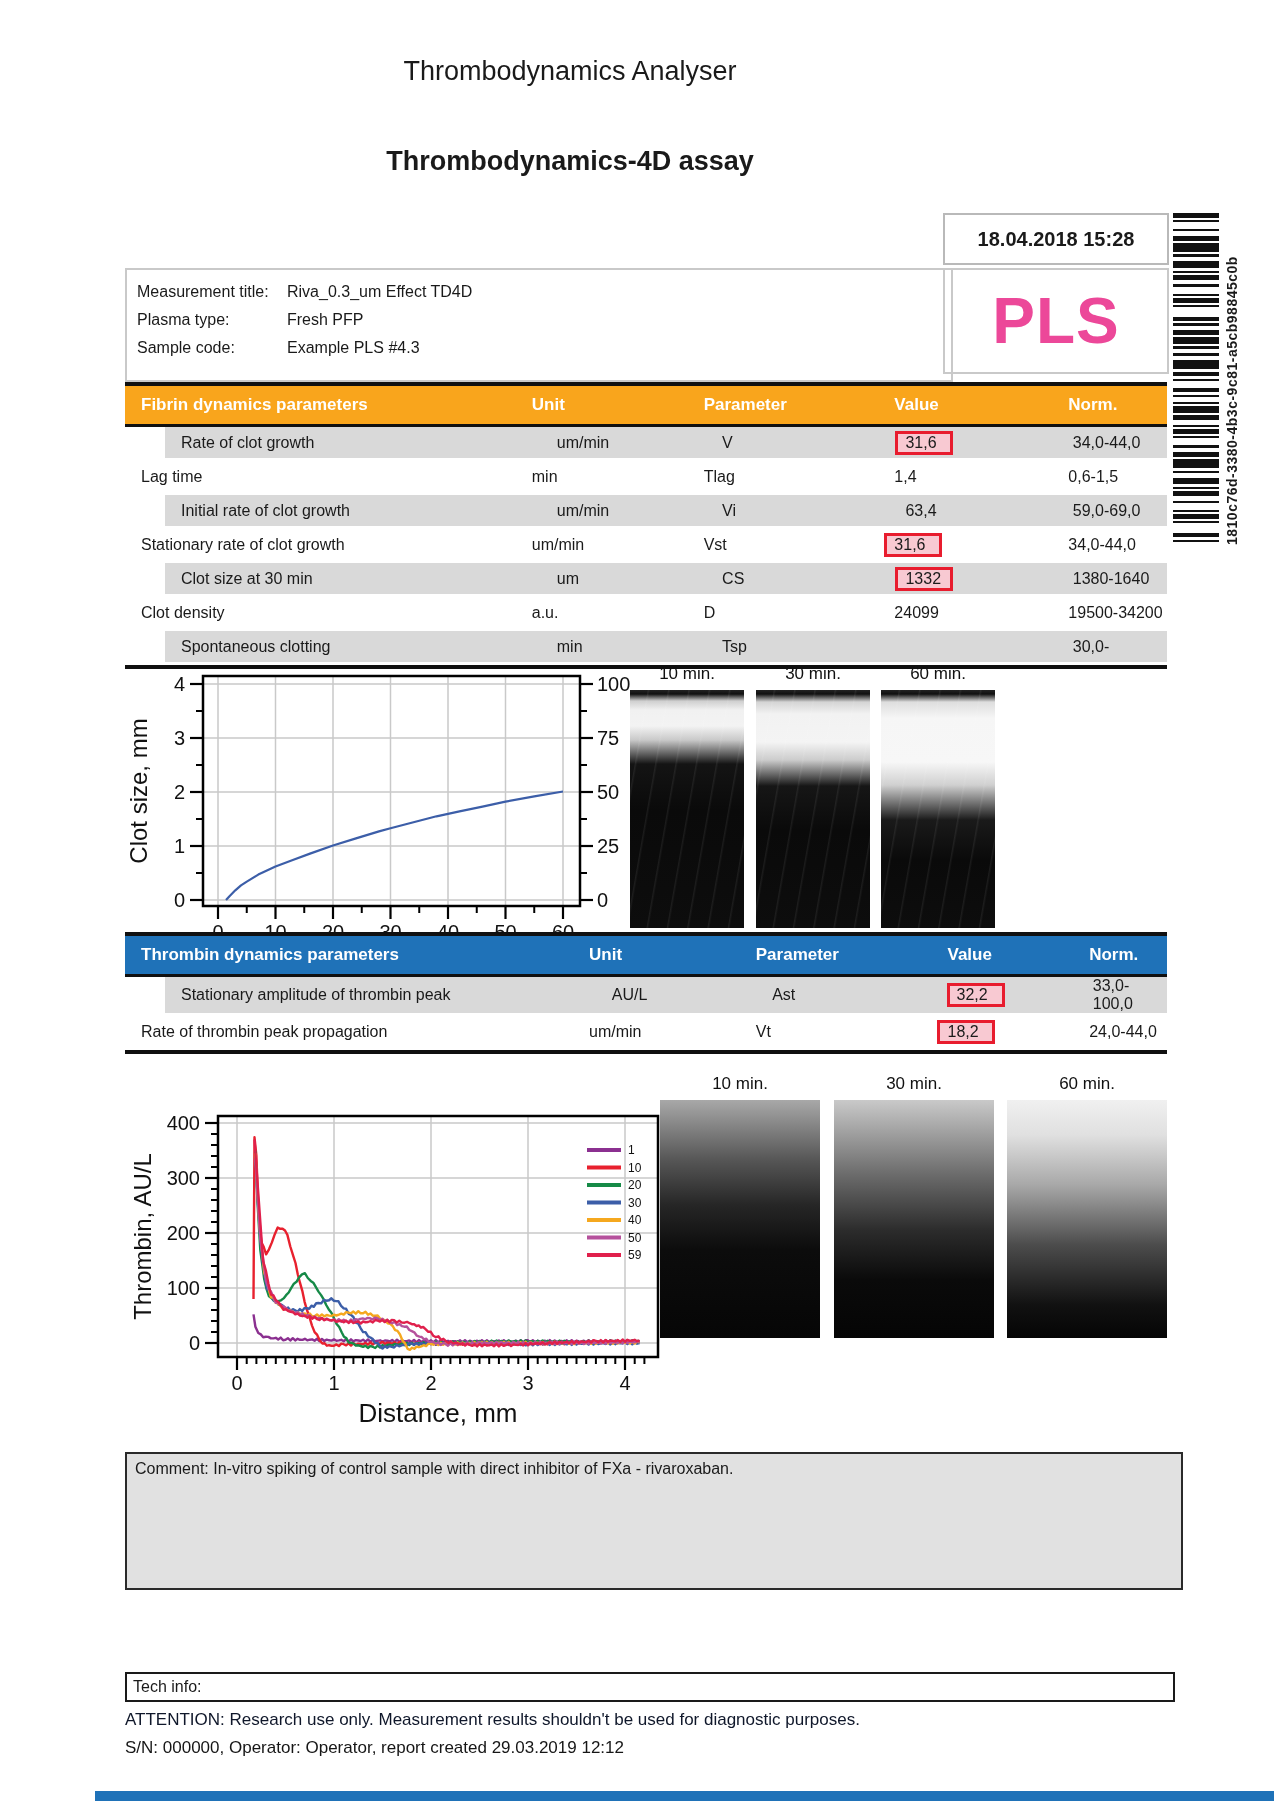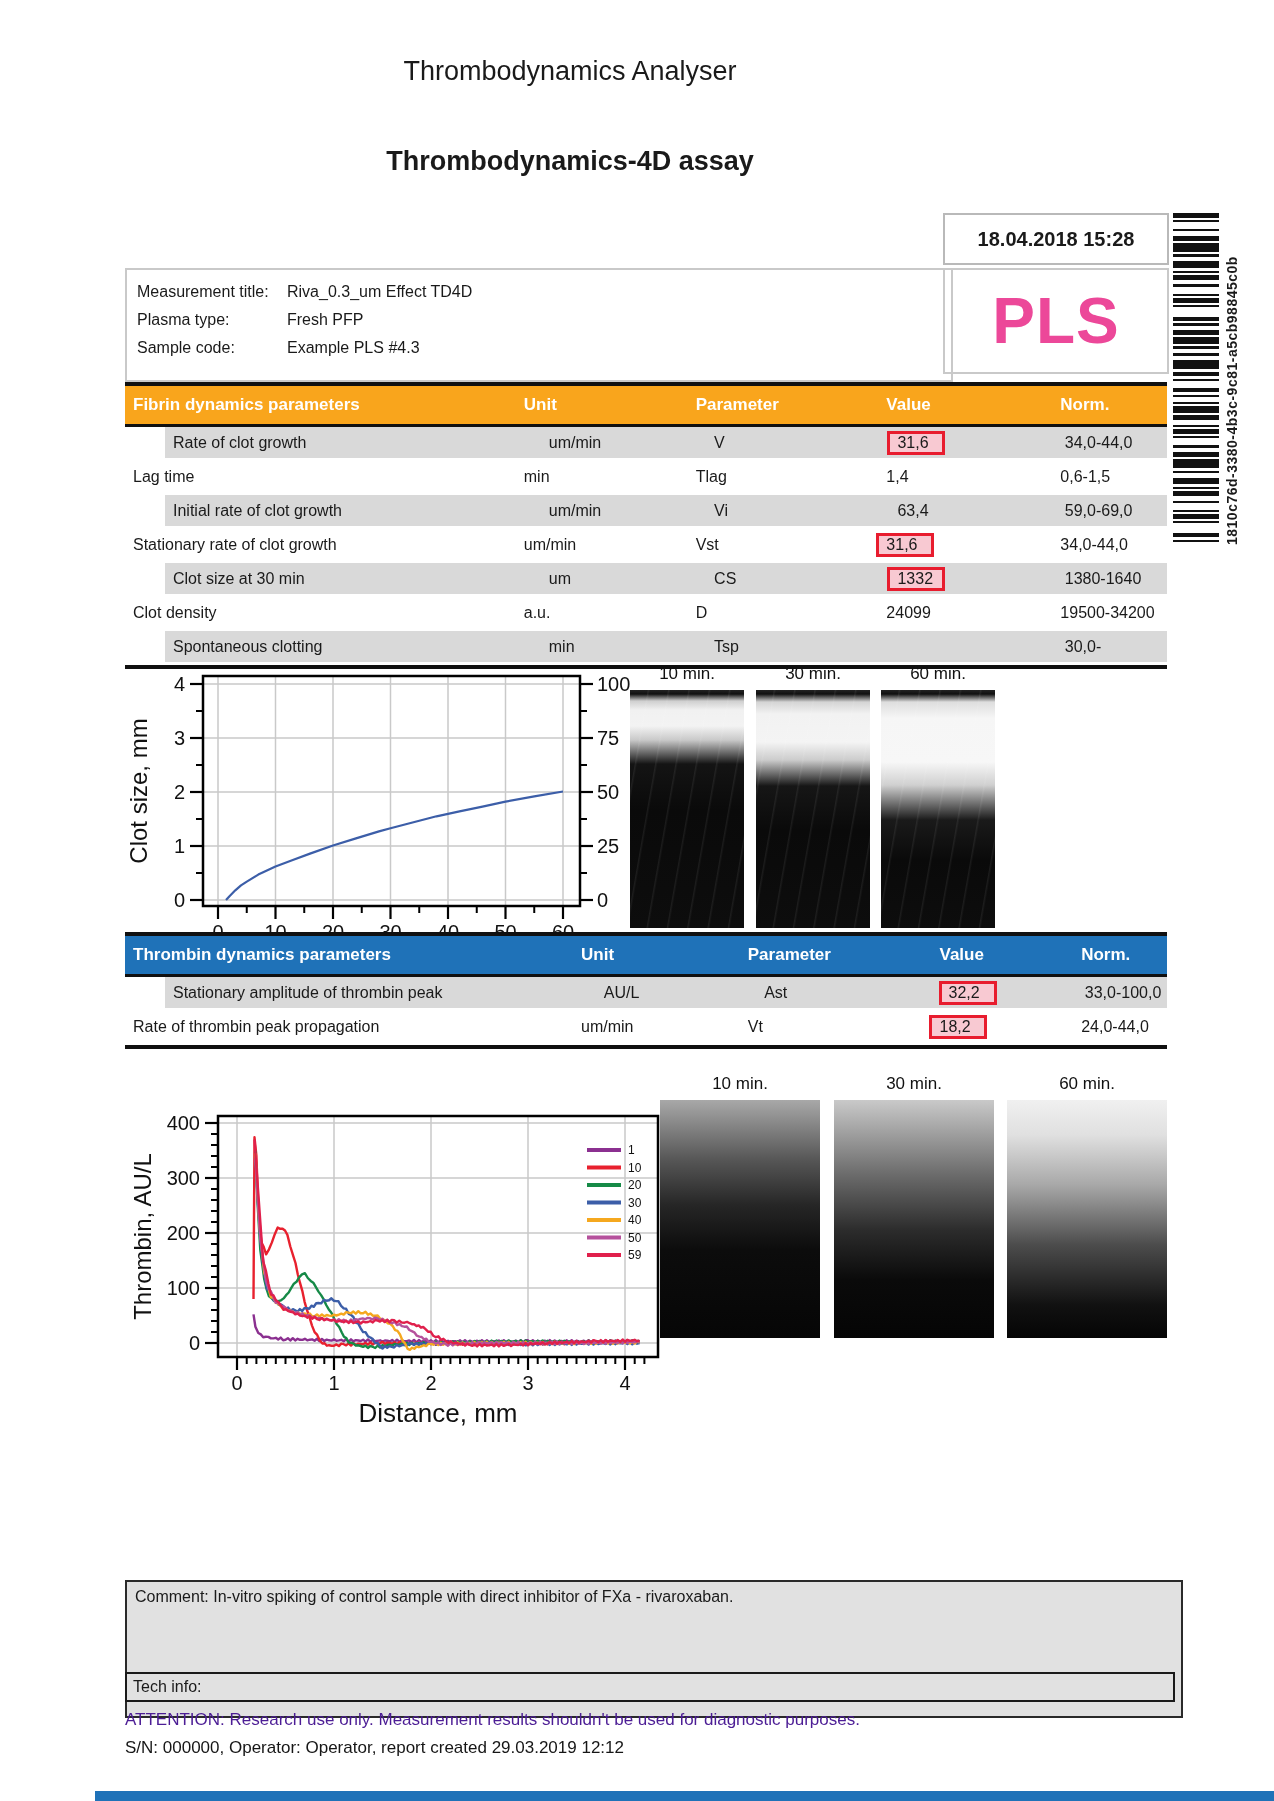--- a/index.html
+++ b/index.html
@@ -22,21 +22,21 @@
   .tbl{left:125px;width:1042px;border-top:4px solid #101010;border-bottom:4px solid #101010;}
   .tbl-fib{top:382px;}
   .tbl-thr{top:932px;}
   .trow{display:grid;align-items:center;min-height:31px;margin-bottom:3px;font-size:16px;}
   .tbl-fib .trow{grid-template-columns:37.5% 16.5% 18.3% 16.7% 11%;}
   .tbl-thr .trow{grid-template-columns:43% 16% 18.4% 13.6% 9%;}
   .trow.head{color:#fff;font-weight:bold;min-height:38px;margin-bottom:0;border-bottom:3px solid #101010;font-size:17px;}
   .tbl-fib .head{background:#f9a51c;}
   .tbl-thr .head{background:#1f72b8;}
   .trow.odd{background:#d9d9d9;margin-left:40px;}
-  .trow>div{padding-left:8px;}
+  .trow>div{padding-left:16px;}
   .val{display:inline-block;border:3px solid transparent;padding:0 7px;margin-left:-10px;min-width:38px;}
   .val.flag{background:#f8c9d2;border-color:#e81c2e;}
   
   svg text{font-family:"Liberation Sans",sans-serif;fill:#111;}
   .chart1{left:125px;top:668px;}
   .chart2{left:125px;top:1104px;}
   
   .ph-label{position:absolute;font-size:17px;text-align:center;color:#111;}
   .photo{position:absolute;}
   .ph-f{width:114px;height:238px;top:690px;}
@@ -44,24 +44,24 @@
   .ph-f1{background:repeating-linear-gradient(100deg, rgba(255,255,255,0) 0px, rgba(255,255,255,0) 17px, rgba(255,255,255,0.07) 18px, rgba(255,255,255,0) 20px),
          linear-gradient(180deg,#232323 0px,#101010 4px,#cfcfcf 11px,#f1f1f1 20px,#f3f3f3 36px,#c9c9c9 50px,#141414 74px,#0a0a0a 120px,#0d0d0d 100%);}
   .ph-f2{background:repeating-linear-gradient(100deg, rgba(255,255,255,0) 0px, rgba(255,255,255,0) 17px, rgba(255,255,255,0.07) 18px, rgba(255,255,255,0) 20px),
          linear-gradient(180deg,#232323 0px,#101010 4px,#d4d4d4 12px,#f2f2f2 24px,#f4f4f4 52px,#cccccc 70px,#161616 96px,#0a0a0a 140px,#0d0d0d 100%);}
   .ph-f3{background:repeating-linear-gradient(100deg, rgba(255,255,255,0) 0px, rgba(255,255,255,0) 17px, rgba(255,255,255,0.07) 18px, rgba(255,255,255,0) 20px),
          linear-gradient(180deg,#232323 0px,#101010 4px,#dedede 12px,#f6f6f6 28px,#f7f7f7 72px,#d0d0d0 95px,#1a1a1a 130px,#0a0a0a 170px,#0d0d0d 100%);}
   .ph-t1{background:linear-gradient(180deg,#a8a8a8 0px,#8a8a8a 22px,#565656 60px,#262626 105px,#0c0c0c 150px,#060606 100%);}
   .ph-t2{background:linear-gradient(180deg,#c9c9c9 0px,#a6a6a6 28px,#6b6b6b 75px,#2c2c2c 130px,#0a0a0a 180px,#050505 100%);}
   .ph-t3{background:linear-gradient(180deg,#f0f0f0 0px,#e0e0e0 35px,#a8a8a8 85px,#4c4c4c 145px,#111111 205px,#050505 100%);}
   
-  .commentbox{left:125px;top:1580px;width:1038px;height:122px;background:#e1e1e1;border:2px solid #2a2a2a;
+  .commentbox{left:125px;top:1452px;width:1038px;height:122px;background:#e1e1e1;border:2px solid #2a2a2a;
               padding:6px 8px;font-size:16px;box-sizing:content-box;}
   .techbox{left:125px;top:1672px;width:1040px;height:26px;border:2px solid #1a1a1a;line-height:26px;padding-left:6px;font-size:16px;}
-  .attention{left:125px;top:1710px;font-size:17px;color:#4c1d95;}
+  .attention{left:125px;top:1710px;font-size:17px;color:#0f172a;}
   .serial{left:125px;top:1738px;font-size:17px;color:#161616;}
   .footbar{left:95px;top:1791px;width:1179px;height:10px;background:#1f72b8;}
 </style>
 </head>
 <body>
 
 <div class="page">
 
   <div class="abs page-title">Thrombodynamics Analyser</div>
   <div class="abs assay-title">Thrombodynamics-4D assay</div>

